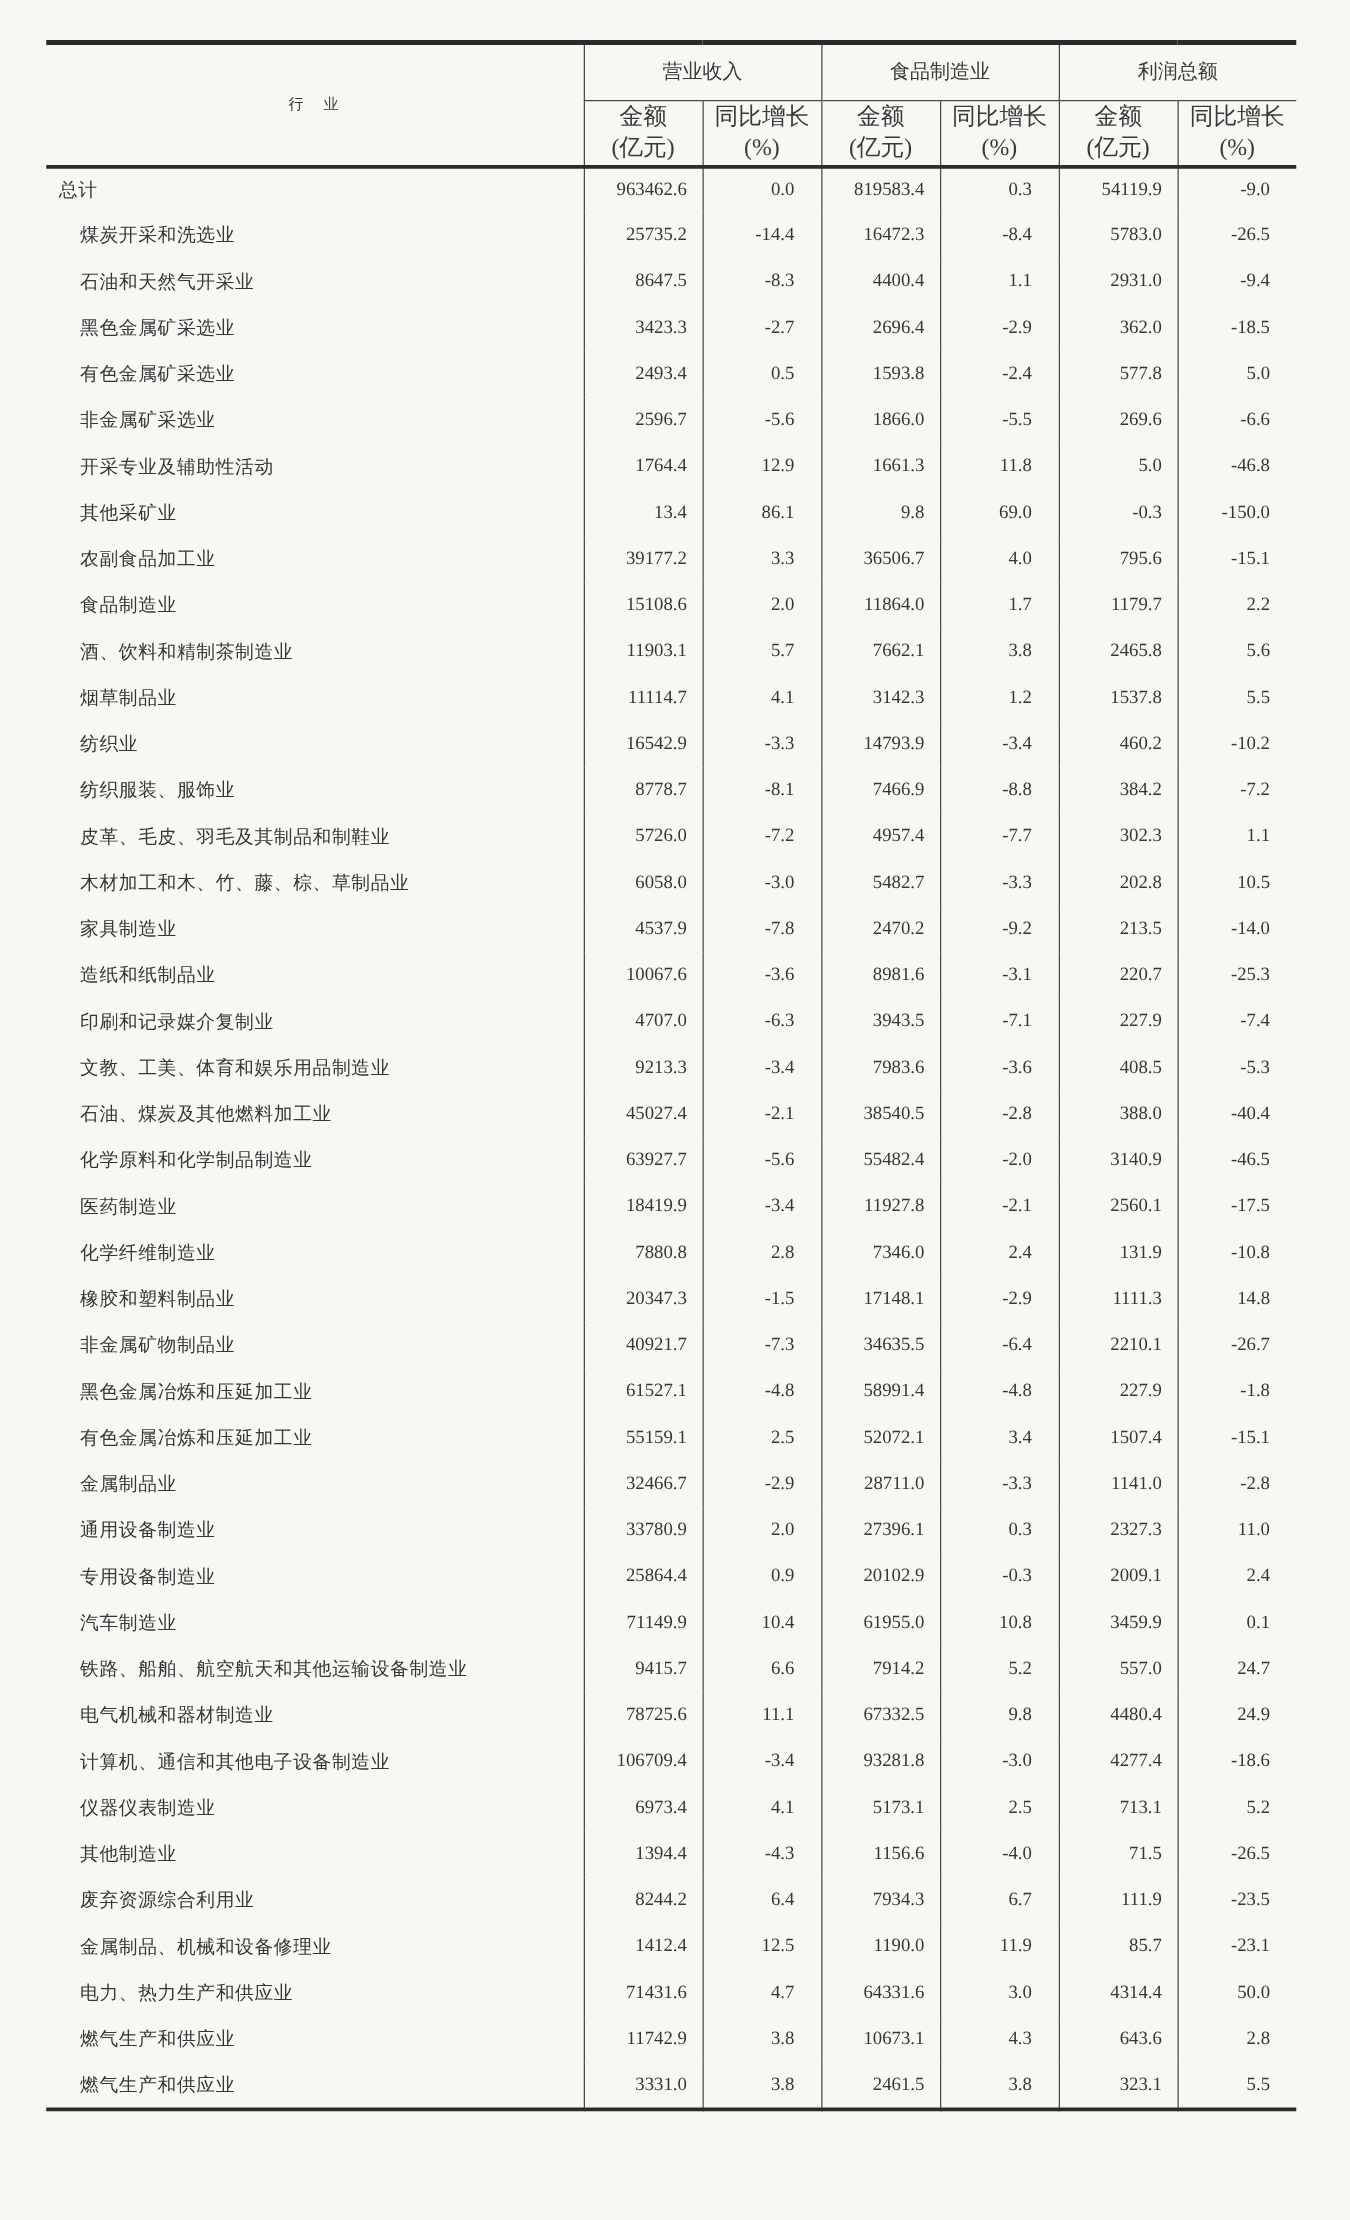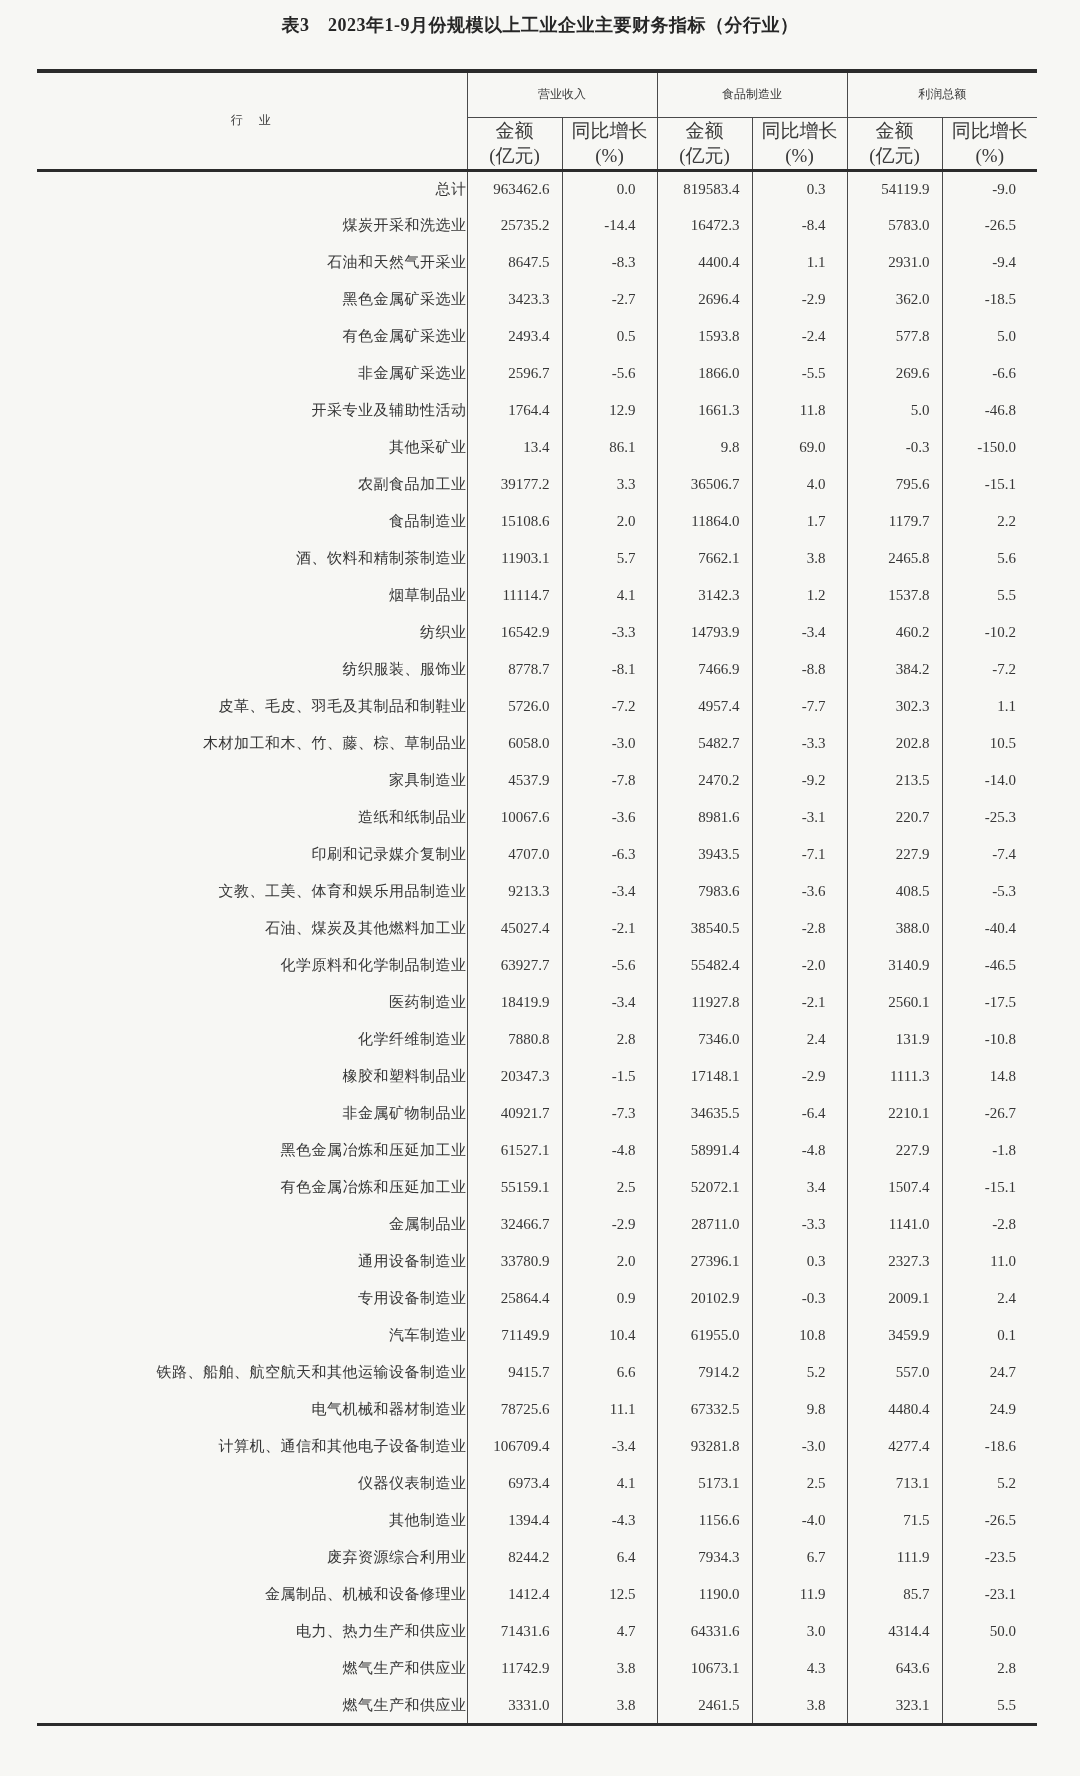--- a/index.html
+++ b/index.html
@@ -31,21 +31,21 @@
     table-layout: fixed;
     width: 1000px;
     margin: 32px 0 0 37px;
     border-top: 4px solid #2b2b2b;
     border-bottom: 3px solid #2b2b2b;
   }
   thead tr.group-row { height: 46px; }
   thead tr.sub-row   { height: 44px; }
   thead th {
     font-weight: normal;
-    font-size: 12px;
+    font-size: 16px;
     text-align: center;
     vertical-align: middle;
     color: #3a3a3a;
     padding: 0;
   }
   th.industry-head {
     font-size: 12px;
     letter-spacing: 2px;
   }
   th.group-head {
@@ -57,21 +57,21 @@
   th.sub-head.sep { border-left: 1px solid #4a4a4a; }
   th.sub-head span { display: block; }
   tbody tr.data-row { height: 37px; }
   tbody td {
     font-size: 15px;
     vertical-align: middle;
     padding: 0;
     color: #363636;
   }
   td.industry {
-    text-align: right;
+    text-align: left;
     padding-left: 10px;
     letter-spacing: 0.5px;
   }
   td.industry.indent { padding-left: 27px; }
   td.num {
     text-align: right;
     border-left: 1px solid #4a4a4a;
     font-family: "Liberation Serif", "DejaVu Serif", serif;
   }
   td.num.amount { padding-right: 12px; }
@@ -82,21 +82,20 @@
     font-style: italic;
     color: #3a3a3a;
     letter-spacing: 0.5px;
   }
 </style>
 </head>
 <body>
 
 <div class="page">
 
-  <h1 class="title">表3　2023年1-9月份规模以上工业企业主要财务指标（分行业）</h1>
 
   <table class="stat-table">
     <colgroup>
       <col style="width:430px">
       <col style="width:95px">
       <col style="width:95px">
       <col style="width:95px">
       <col style="width:95px">
       <col style="width:95px">
       <col style="width:95px">

